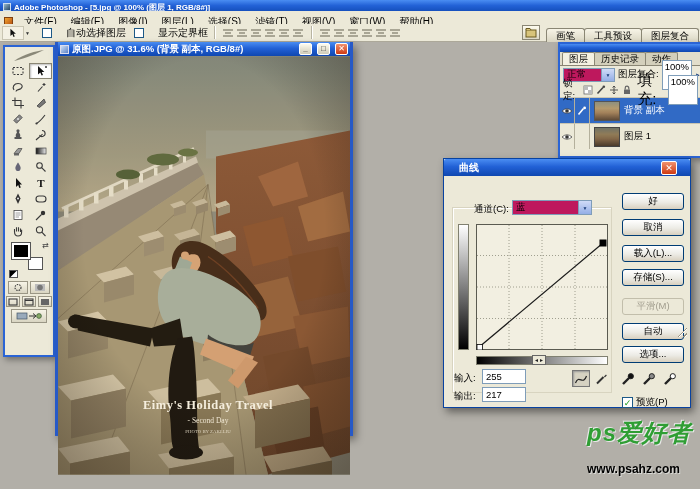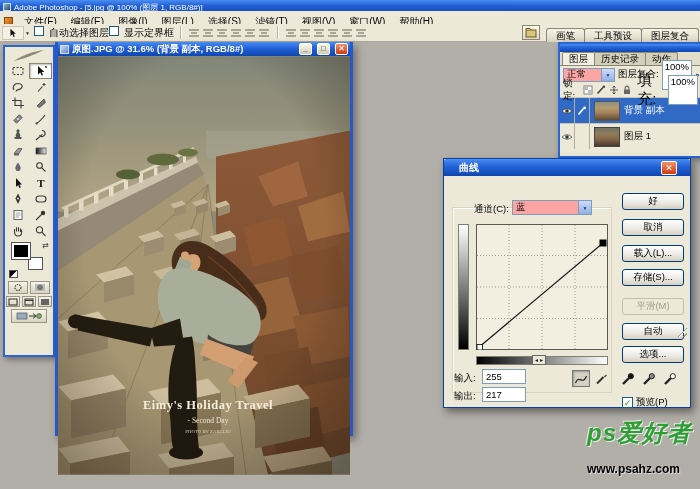--- a/index.html
+++ b/index.html
@@ -1,32 +1,32 @@
 <!DOCTYPE html>
 <html><head>
 <meta charset="utf-8">
 <style>
 *{margin:0;padding:0;box-sizing:border-box}
 html,body{width:700px;height:489px;overflow:hidden}
 body{font-family:"Liberation Sans","DejaVu Sans",sans-serif;font-size:10px;background:#b2afa8;position:relative;color:#000}
 
 
-.app-titlebar{position:absolute;left:0;top:0;width:700px;height:14px;background:linear-gradient(180deg,#4a8df2,#2261d6 40%,#0f47b0);display:flex;align-items:center;gap:3px;padding:0 3px;color:#fff;font-size:8px;font-weight:normal;white-space:nowrap;overflow:hidden}
+.app-titlebar{position:absolute;left:0;top:0;width:700px;height:14px;background:linear-gradient(180deg,#4a8df2,#2261d6 40%,#0f47b0);display:flex;align-items:center;gap:3px;padding:0 3px;color:#fff;font-size:8px;font-weight:bold;white-space:nowrap;overflow:hidden}
 .ps-app-icon{width:8px;height:8px;flex:0 0 8px;background:linear-gradient(135deg,#9bc,#246);border:1px solid #cde}
 
 
 .menubar{position:absolute;left:0;top:11px;width:700px;height:22px;background:#ece9d8;display:flex;align-items:center;padding-left:2px;border-bottom:1px solid #dcd8c6}
 .menu-icon{width:9px;height:9px;background:linear-gradient(135deg,#f4a531,#b34f12);border:1px solid #804010;margin:0 4px 0 2px}
 .menu-item{padding:0 7px;font-size:10px;line-height:13px;cursor:default}
 
 
 .optionsbar{position:absolute;left:0;top:24px;width:700px;height:18px;background:#ece9d8;border-bottom:1px solid #aca899;display:flex;align-items:center;padding:0 2px}
 .curtool{width:22px;height:14px;display:flex;align-items:center;justify-content:center;border:1px solid #c9c5b2;background:#f4f1e4}
 .dd-arrow{font-size:5px;color:#333;margin:0 4px 0 1px}
-.opt-check{display:flex;align-items:flex-start;gap:5px;}
+.opt-check{display:flex;align-items:center;gap:14px;margin-left:8px}
 .cbox{width:10px;height:10px;background:#fff;border:1px solid #1d5987}
 .vsep{width:1px;height:13px;background:#b8b4a2;margin:0 6px;box-shadow:1px 0 0 #fff}
 .alico{width:12px;height:11px;margin:0 1px;background:
  linear-gradient(#a9a695,#a9a695) 1px 2px/10px 2px no-repeat,
  linear-gradient(#a9a695,#a9a695) 3px 5px/6px 2px no-repeat,
  linear-gradient(#a9a695,#a9a695) 1px 8px/10px 2px no-repeat}
 .filebrowser{width:18px;height:15px;border:1px solid #8a8674;background:linear-gradient(#fdfbee,#ddd9c6);display:flex;align-items:center;justify-content:center;margin-right:6px}
 .ptabs{display:flex;align-items:flex-end;height:18px}
 .ptab{height:14px;padding:0 9px;background:linear-gradient(#f7f4e7,#d9d5c2);border:1px solid #8a8674;border-bottom:none;border-radius:3px 3px 0 0;font-size:9.5px;line-height:13px;margin-right:-1px;white-space:nowrap}
 
@@ -59,21 +59,21 @@
 .docicon{width:9px;height:9px;background:linear-gradient(135deg,#cfe0f5,#5b82c9);border:1px solid #dde}
 .photo{position:relative;width:292px;height:419px;background:#8b8b7f;overflow:hidden}
 
 
 .layerswin{left:558px;top:42px;width:154px;height:116px;border:2px solid #2a64d5}
 .lp-tb{height:8px}
 .ltabs{display:flex;align-items:flex-end;height:14px;padding-left:2px;border-bottom:1px solid #8a8674;background:#e2decb}
 .ltab{height:13px;line-height:12px;padding:0 6px;font-size:9.5px;border:1px solid #8a8674;border-bottom:none;border-radius:2px 2px 0 0;background:#d3cfbb;margin-right:-1px;white-space:nowrap}
 .ltab.active{background:#f4f1e2;position:relative;z-index:2}
 .lp-row{display:flex;align-items:center;gap:3px;padding:1px 3px;height:17px}
-.combo{background:#fca5a5;border:1px solid #7f9db9;display:flex;align-items:center;font-size:9.5px;height:14px;padding-left:3px}
+.combo{background:#be185d;border:1px solid #7f9db9;display:flex;align-items:center;font-size:9.5px;height:14px;padding-left:3px}
 .combo .carrow{margin-left:auto;width:13px;height:100%;background:linear-gradient(180deg,#cfdbf7,#94aee6);border-left:1px solid #7f9db9;display:flex;align-items:center;justify-content:center;font-size:5px;color:#1b3d7a}
 .valbox{background:#fff;border:1px solid #7f9db9;height:30px;padding:0 2px;font-size:9.5px;display:flex;align-items:flex-start}
 .spin{font-size:6px;color:#1b3d7a}
 .locks{display:flex;align-items:center;gap:3px}
 .layerrow{display:flex;align-items:center;height:26px;border-top:1px solid #c9c5b2}
 .layerrow.sel{background:#316ac5;color:#fff}
 .lcell{width:15px;align-self:stretch;border-right:1px solid #b4b09c;display:flex;align-items:center;justify-content:center}
 .lthumb{width:26px;height:20px;margin:0 4px 0 4px;border:1px solid #555;background:linear-gradient(180deg,#8d907f 0%,#b49a6d 35%,#a3815a 60%,#5e4a37 100%)}
 .lthumb.dark{filter:brightness(.8)}
 .lname{font-size:9.5px;white-space:nowrap}

